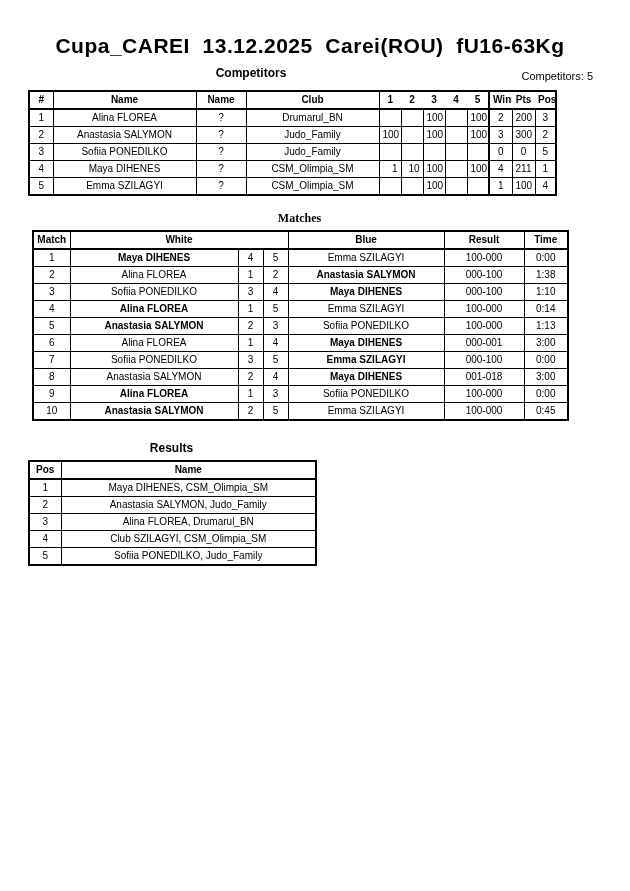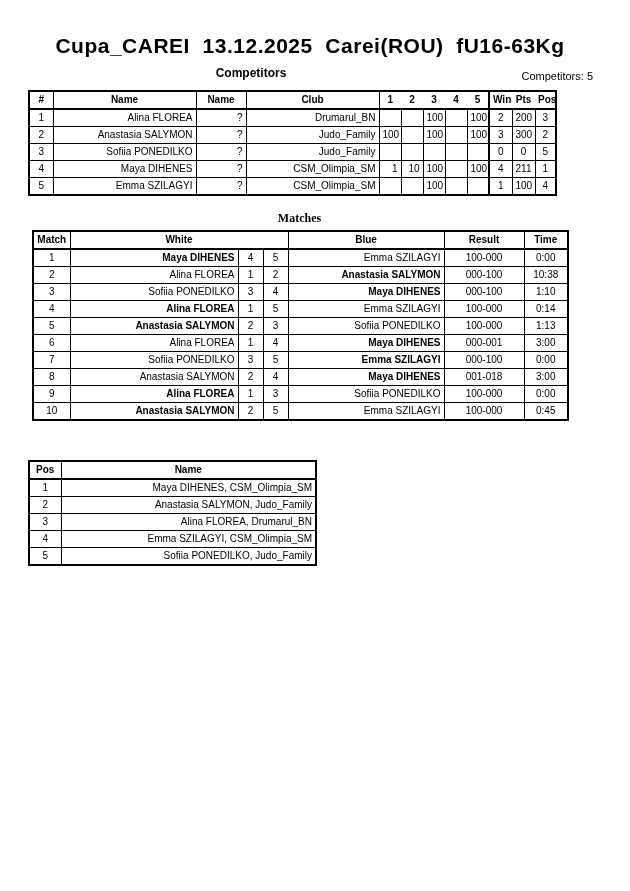--- a/index.html
+++ b/index.html
@@ -23,21 +23,21 @@
   table{
     position:absolute;border-collapse:collapse;table-layout:fixed;
     border:2px solid #000;background:#fff;
   }
   th,td{
     border:1px solid #000;font-size:10px;height:16px;line-height:16px;
     padding:0 3px;overflow:hidden;white-space:nowrap;font-weight:normal;
   }
   thead th{font-weight:bold;border-bottom:2px solid #000;}
   .c{text-align:center;}
-  .l{text-align:right;}
+  .l{text-align:center;}
   .r{text-align:right;}
   .b{font-weight:bold;}
   .tl{border-left:2px solid #000 !important;}
   .nb{border-left:none;border-right:none;}
   .competitors-table{top:90px;left:28px;width:527px;}
   .matches-table{top:230px;left:32px;width:535px;}
   .results-table{top:460px;left:28px;width:287px;}
 </style>
 </head>
 <body>
@@ -184,21 +184,21 @@
           <td class="c">100-000</td>
           <td class="c">0:00</td>
         </tr>
         <tr>
           <td class="c">2</td>
           <td class="l">Alina FLOREA</td>
           <td class="c">1</td>
           <td class="c">2</td>
           <td class="l b">Anastasia SALYMON</td>
           <td class="c">000-100</td>
-          <td class="c">10:38</td>
+          <td class="c">1:38</td>
         </tr>
         <tr>
           <td class="c">3</td>
           <td class="l">Sofiia PONEDILKO</td>
           <td class="c">3</td>
           <td class="c">4</td>
           <td class="l b">Maya DIHENES</td>
           <td class="c">000-100</td>
           <td class="c">1:10</td>
         </tr>
@@ -261,20 +261,21 @@
           <td class="l b">Anastasia SALYMON</td>
           <td class="c">2</td>
           <td class="c">5</td>
           <td class="l">Emma SZILAGYI</td>
           <td class="c">100-000</td>
           <td class="c">0:45</td>
         </tr>
       </tbody>
   </table>
 
+  <div class="section-title results-title">Results</div>
 
   <table class="results-table">
     <colgroup>
       <col style="width:32px">
         <col style="width:255px">
     </colgroup>
     <thead>
       <tr>
         <th class="c">Pos</th>
         <th class="c">Name</th>
@@ -288,21 +289,21 @@
         <tr>
           <td class="c">2</td>
           <td class="l">Anastasia SALYMON, Judo_Family</td>
         </tr>
         <tr>
           <td class="c">3</td>
           <td class="l">Alina FLOREA, Drumarul_BN</td>
         </tr>
         <tr>
           <td class="c">4</td>
-          <td class="l">Emma SZILAGYI, CSM_Olimpia_SM</td>
+          <td class="l">Club SZILAGYI, CSM_Olimpia_SM</td>
         </tr>
         <tr>
           <td class="c">5</td>
           <td class="l">Sofiia PONEDILKO, Judo_Family</td>
         </tr>
       </tbody>
   </table>
 
 </div>
 

